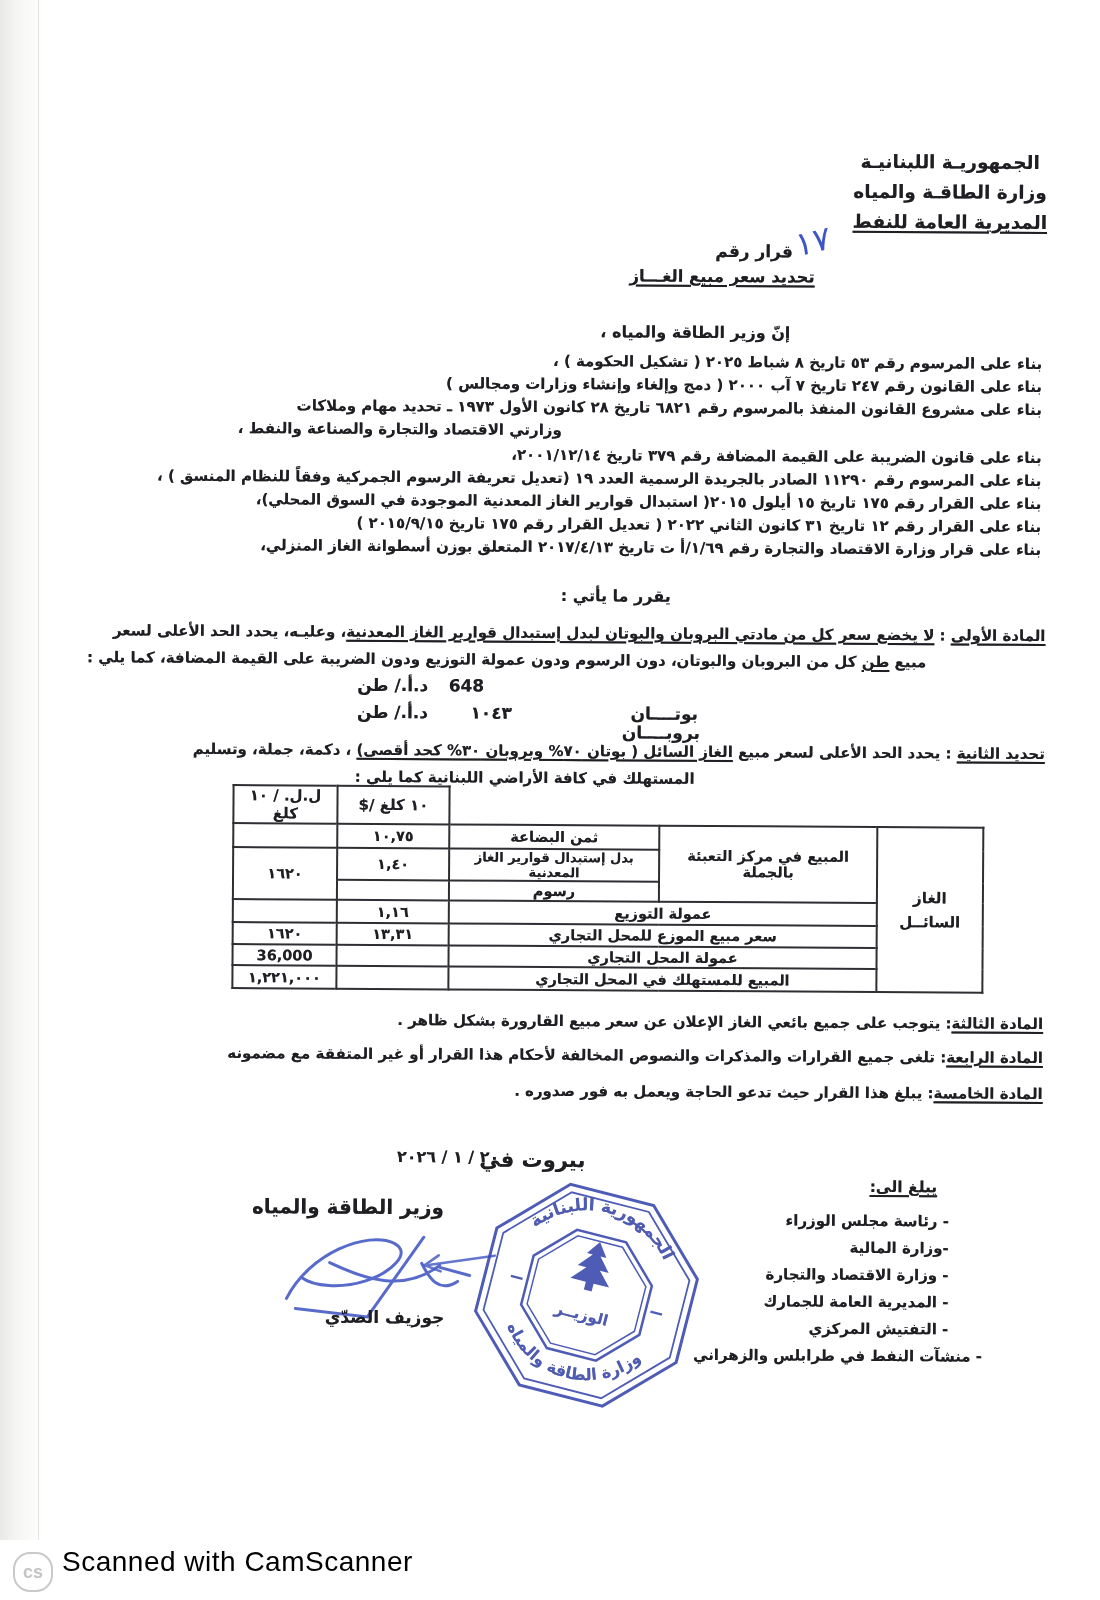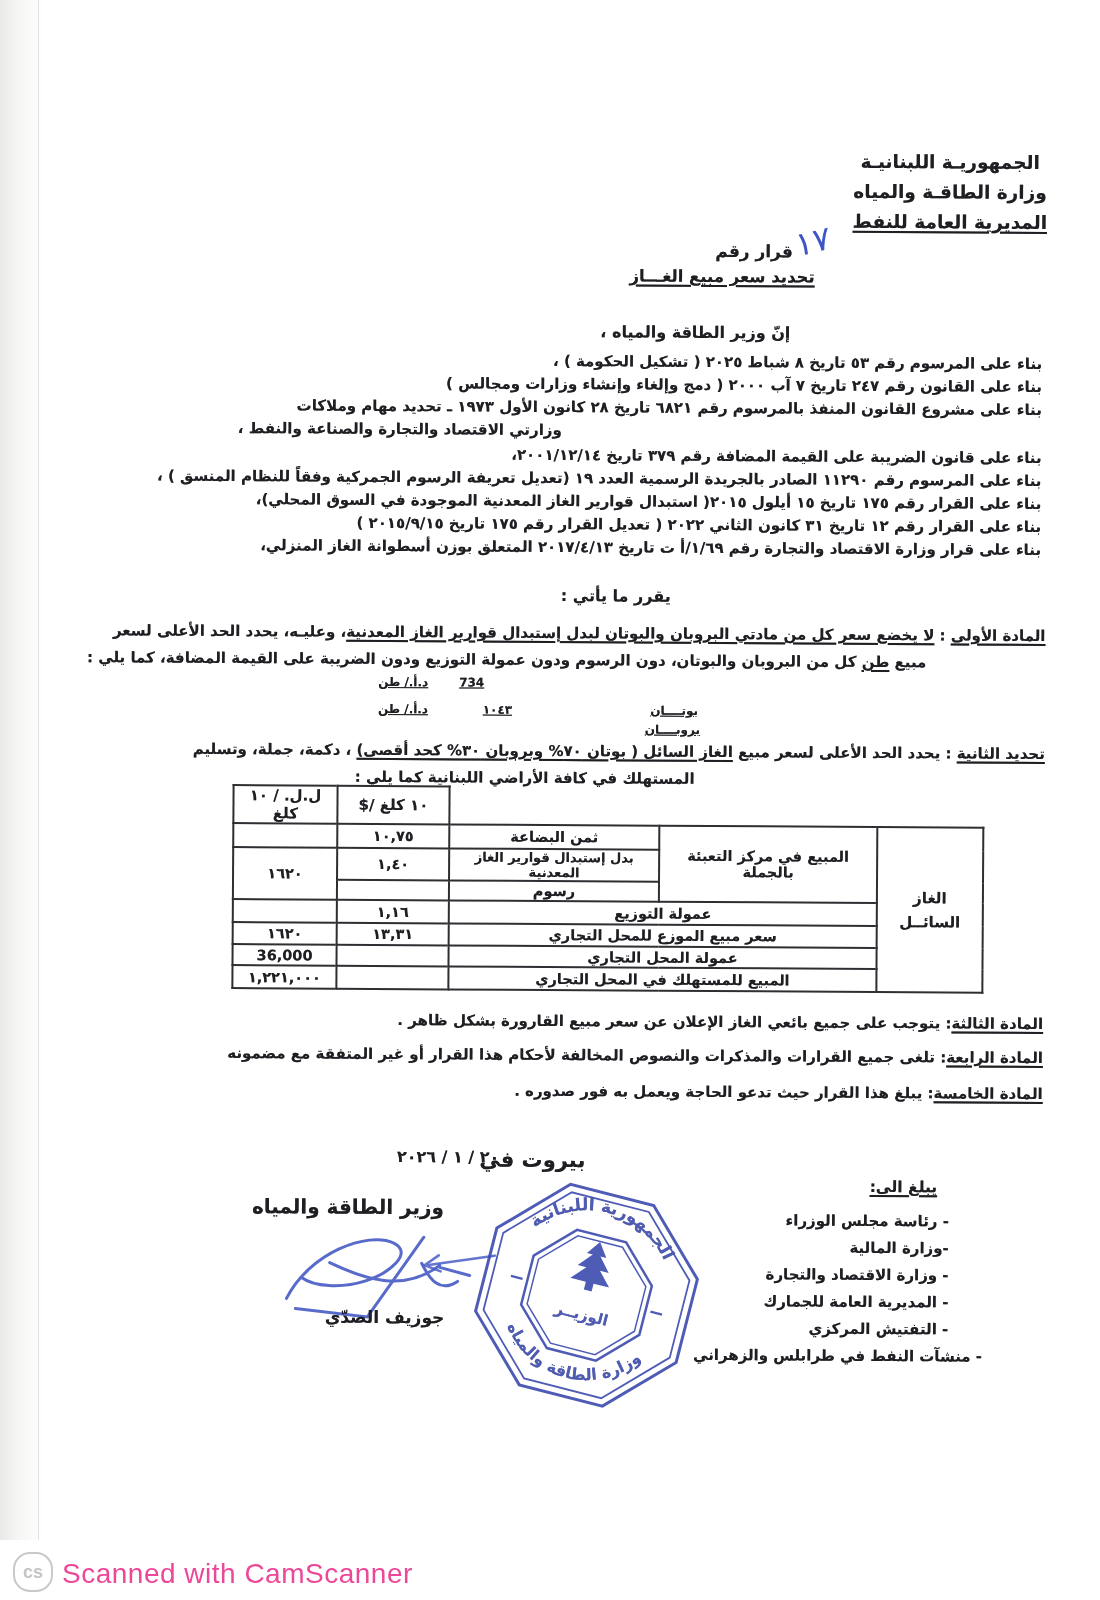--- a/index.html
+++ b/index.html
@@ -26,21 +26,21 @@
   .pl0{top:352px;right:60px;} .pl1{top:375px;right:60px;} .pl2{top:398px;right:60px;}
   .pl3{top:421px;right:540px;} .pl4{top:446px;right:60px;} .pl5{top:469px;right:60px;}
   .pl6{top:492px;right:60px;} .pl7{top:515px;right:60px;} .pl8{top:538px;right:60px;}
 
   .decides{top:586px;right:430px;font-size:16px;text-align:right;}
   .a{font-size:15px;}
   .a1l1{top:624px;right:55px;} .a1l2{top:651px;right:174px;}
   .a2l1{top:742px;right:55px;} .a2l2{top:769px;right:405px;}
   .a3{top:1012px;right:55px;} .a4{top:1046px;right:55px;} .a5{top:1082px;right:55px;}
 
-  .bp{font-size:12px;text-decoration:underline;}
+  .bp{font-size:17px;}
   .bp-name1{top:676px;right:400px;margin-top:46px;} .bp-val1{top:676px;right:616px;} .bp-unit1{top:676px;right:672px;direction:ltr;}
   .bp-name2{top:703px;right:402px;} .bp-val2{top:703px;right:588px;} .bp-unit2{top:703px;right:672px;direction:ltr;}
 
   table.price{position:absolute;top:786px;right:115px;border-collapse:collapse;direction:rtl;
        font-size:14.5px;}
   table.price td{border:2px solid #2e2e33;text-align:center;vertical-align:middle;padding:0 4px;}
   table.price td.ghost{border:none;background:transparent;}
   table.price td.hdr{font-size:15px;direction:ltr;}
   table.price td.small{font-size:13px;}
   table.price td.side{font-size:15px;line-height:1.6;}
@@ -57,21 +57,21 @@
   .sig-svg{position:absolute;left:275px;top:1222px;}
   .arrow-mark{position:absolute;left:420px;top:1246px;}
 
   .stamp{position:absolute;left:468px;top:1178px;width:244px;height:234px;
        transform:rotate(14deg);opacity:.88;}
 
   .footer{position:absolute;left:0;right:0;top:1540px;height:60px;background:#ffffff;}
   .cs-icon{position:absolute;left:13px;top:12px;width:36px;height:36px;border:2.5px solid #c9c9c9;
        border-radius:17px;display:flex;align-items:center;justify-content:center;
        color:#c4c4c4;font:bold 18px "Liberation Sans",sans-serif;}
-  .cs-text{position:absolute;left:62px;top:18px;color:#ec4899;
+  .cs-text{position:absolute;left:62px;top:6px;color:#000000;
        font:400 28px "Liberation Sans",sans-serif;letter-spacing:.5px;}
 </style>
 </head>
 <body>
 
 <div class="page-bg"></div>
 <div class="edge-line"></div>
 
 <div class="doc">
 
@@ -100,21 +100,21 @@
   <div class="abs rtl decides">يقرر ما يأتي :</div>
 
   <div class="abs rtl a a1l1">
     <span class="u">المادة الأولى</span><span> : </span><span class="u">لا يخضع سعر كل من مادتي البروبان والبوتان لبدل إستبدال قوارير الغاز المعدنية</span><span>، وعليـه، يحدد الحد الأعلى لسعر</span>
   </div>
   <div class="abs rtl a a1l2">
     <span>مبيع </span><span class="u">طن</span><span> كل من البروبان والبوتان، دون الرسوم ودون عمولة التوزيع ودون الضريبة على القيمة المضافة، كما يلي :</span>
   </div>
 
   <div class="abs rtl bp bp-name1">بروبــــان</div>
-  <div class="abs rtl bp bp-val1">734</div>
+  <div class="abs rtl bp bp-val1">648</div>
   <div class="abs bp bp-unit1">د.أ./ طن</div>
   <div class="abs rtl bp bp-name2">بوتــــان</div>
   <div class="abs rtl bp bp-val2">١٠٤٣</div>
   <div class="abs bp bp-unit2">د.أ./ طن</div>
 
   <div class="abs rtl a a2l1">
     <span class="u">تحديد الثانية</span><span> : يحدد الحد الأعلى لسعر مبيع </span><span class="u">الغاز السائل ( بوتان ٧٠% وبروبان ٣٠% كحد أقصى)</span><span> ، دكمة، جملة، وتسليم</span>
   </div>
   <div class="abs rtl a a2l2">المستهلك في كافة الأراضي اللبنانية كما يلي :</div>
 

